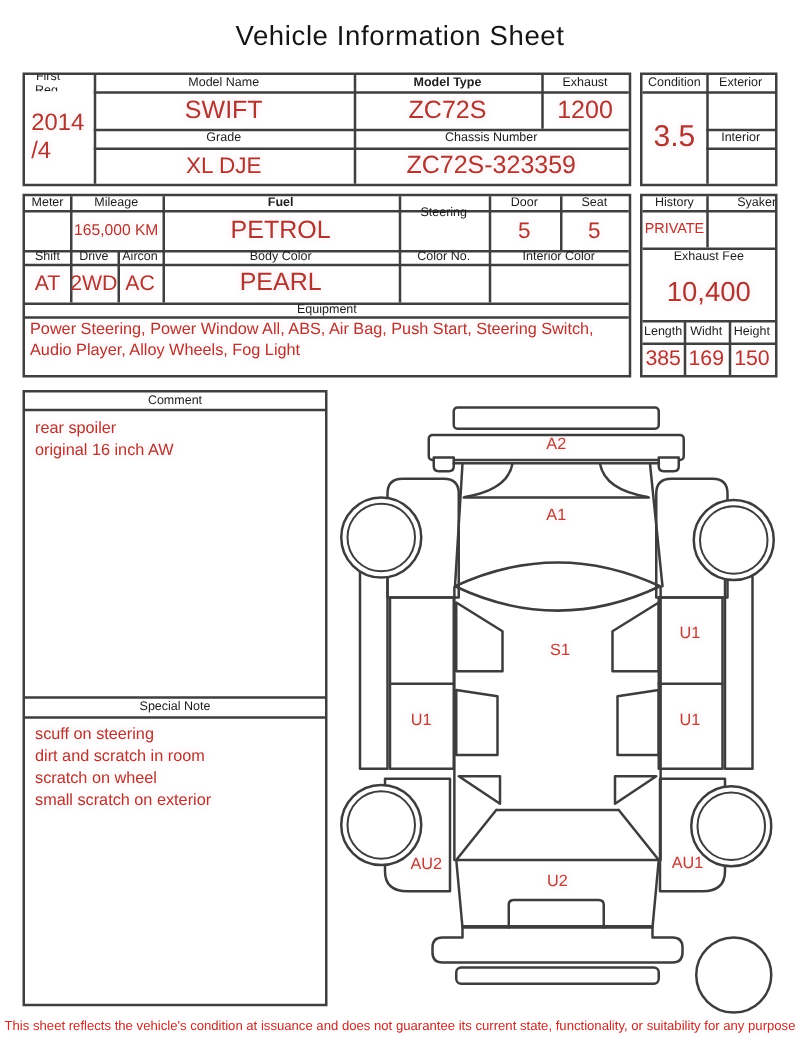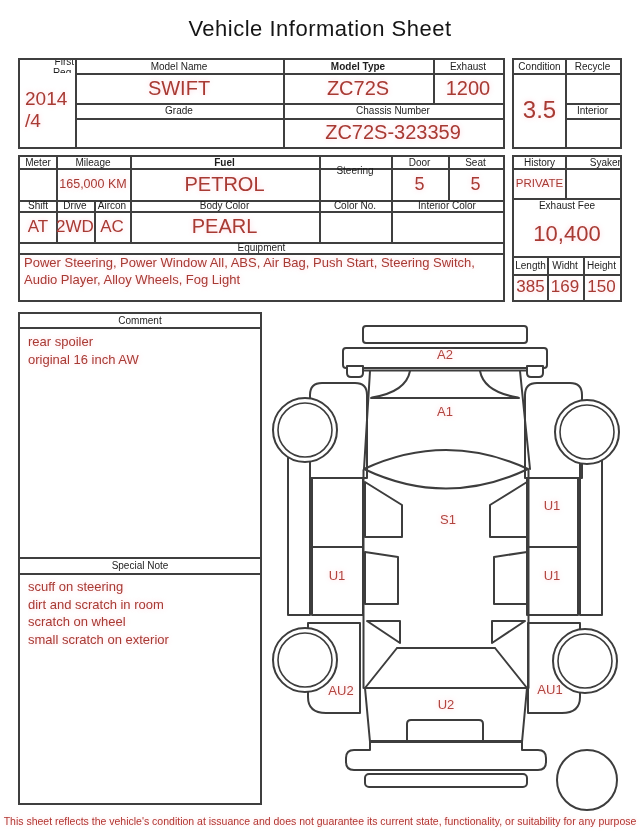--- a/index.html
+++ b/index.html
@@ -34,42 +34,43 @@
 
   <div class="title">Vehicle Information Sheet</div>
 
   <div class="box" style="left:18px;top:58px;width:487px;height:91px;">
     <div class="vl" style="left:55px;top:0;height:87px;"></div>
     <div class="vl" style="left:263px;top:0;height:87px;"></div>
     <div class="vl" style="left:413px;top:0;height:43px;"></div>
     <div class="hl" style="left:55px;top:13px;width:428px;"></div>
     <div class="hl" style="left:55px;top:43px;width:428px;"></div>
     <div class="hl" style="left:55px;top:58px;width:428px;"></div>
-    <div class="cell hd" style="left:17px;top:0;width:37px;height:13px;text-align:right;">First Reg.</div>
+    <div class="cell hd" style="left:0;top:0;width:37px;height:13px;">First Reg.</div>
     <div class="cell rv pre left" style="left:0;top:13px;width:55px;height:73px;font-size:19px;line-height:1.15;padding-left:5px;">2014
 /4</div>
     <div class="cell hd" style="left:55px;top:0;width:208px;height:13px;">Model Name</div>
     <div class="cell rv" style="left:55px;top:13px;width:208px;height:30px;font-size:20px;">SWIFT</div>
     <div class="cell hd" style="left:263px;top:0;width:150px;height:13px;font-weight:bold;">Model Type</div>
     <div class="cell rv" style="left:263px;top:13px;width:150px;height:30px;font-size:20px;">ZC72S</div>
     <div class="cell hd" style="left:413px;top:0;width:70px;height:13px;">Exhaust</div>
     <div class="cell rv" style="left:413px;top:13px;width:70px;height:30px;font-size:20px;">1200</div>
     <div class="cell hd" style="left:55px;top:43px;width:208px;height:15px;">Grade</div>
+    <div class="cell rv" style="left:55px;top:58px;width:208px;height:28px;font-size:18px;">XL DJE</div>
     <div class="cell hd" style="left:263px;top:43px;width:220px;height:15px;">Chassis Number</div>
     <div class="cell rv" style="left:263px;top:58px;width:220px;height:28px;font-size:20px;">ZC72S-323359</div>
   </div>
 
   <div class="box" style="left:512px;top:58px;width:110px;height:91px;">
     <div class="vl" style="left:51px;top:0;height:87px;"></div>
     <div class="hl" style="left:0;top:13px;width:106px;"></div>
     <div class="hl" style="left:51px;top:43px;width:55px;"></div>
     <div class="hl" style="left:51px;top:58px;width:55px;"></div>
     <div class="cell hd" style="left:0;top:0;width:51px;height:13px;">Condition</div>
     <div class="cell rv" style="left:0;top:13px;width:51px;height:73px;font-size:24px;">3.5</div>
-    <div class="cell hd" style="left:51px;top:0;width:55px;height:13px;">Recycle</div>
+    <div class="cell hd" style="left:51px;top:0;width:55px;height:13px;">Exterior</div>
     <div class="cell rv" style="left:51px;top:13px;width:55px;height:30px;"></div>
     <div class="cell hd" style="left:51px;top:43px;width:55px;height:15px;">Interior</div>
     <div class="cell rv" style="left:51px;top:58px;width:55px;height:28px;"></div>
   </div>
 
   <div class="box" style="left:18px;top:155px;width:487px;height:147px;">
     <div class="hl" style="left:0;top:11px;width:483px;"></div>
     <div class="hl" style="left:0;top:43px;width:483px;"></div>
     <div class="hl" style="left:0;top:54px;width:483px;"></div>
     <div class="hl" style="left:0;top:85px;width:483px;"></div>

